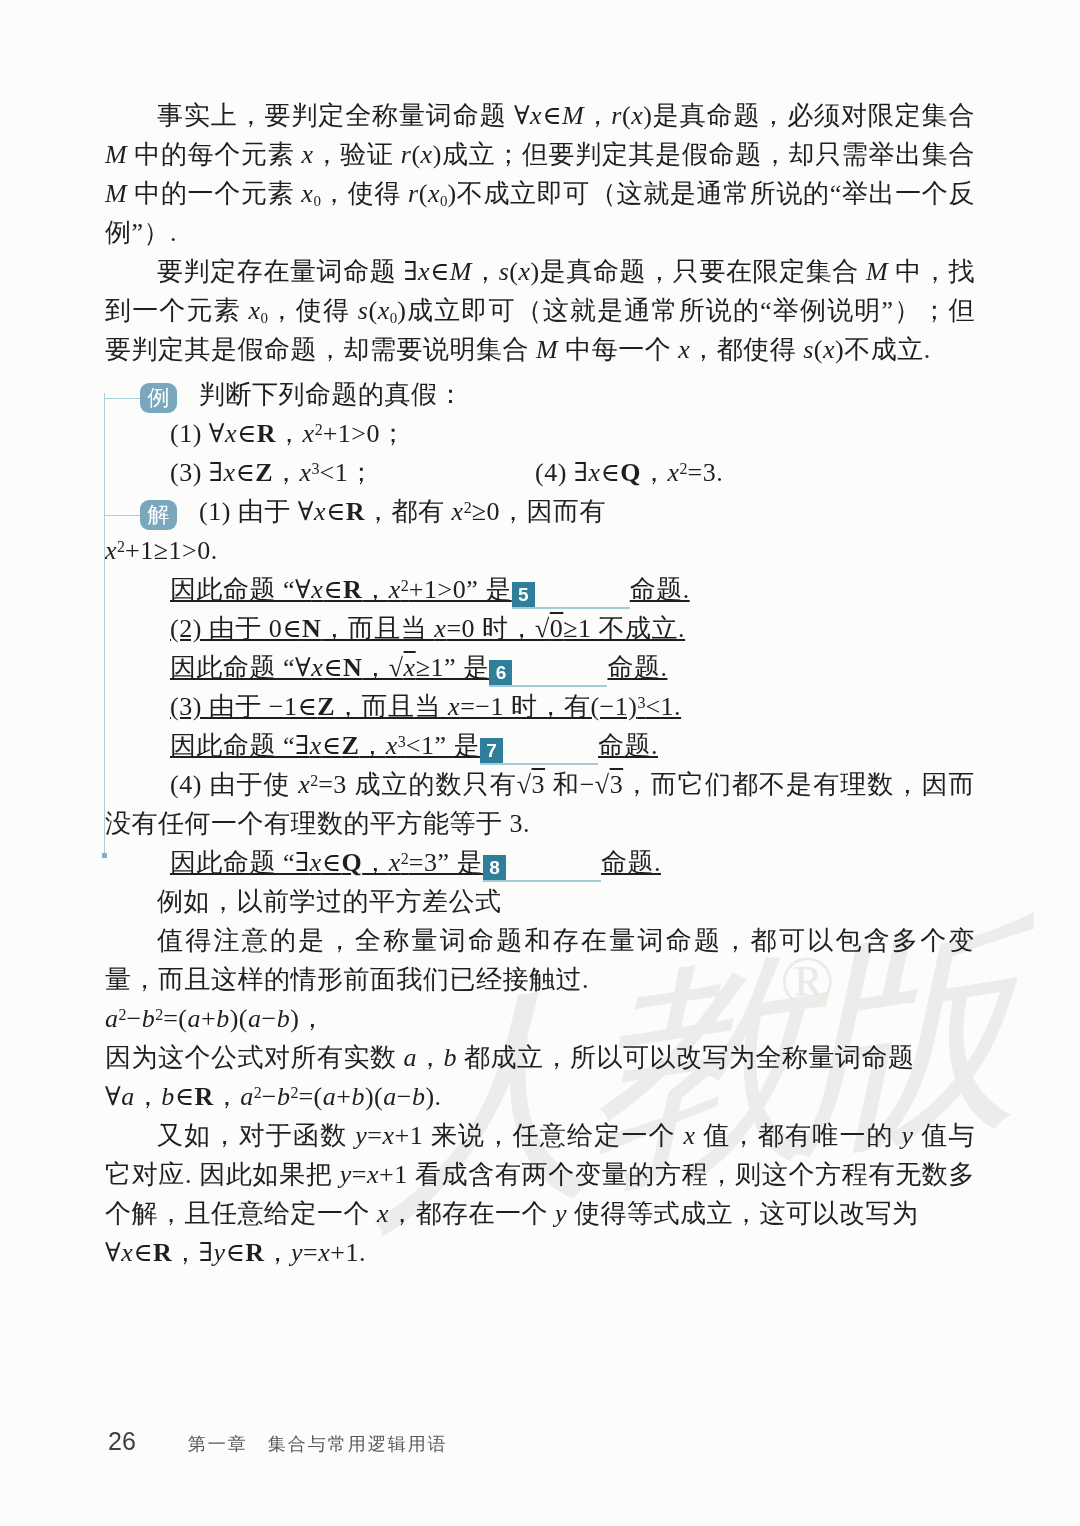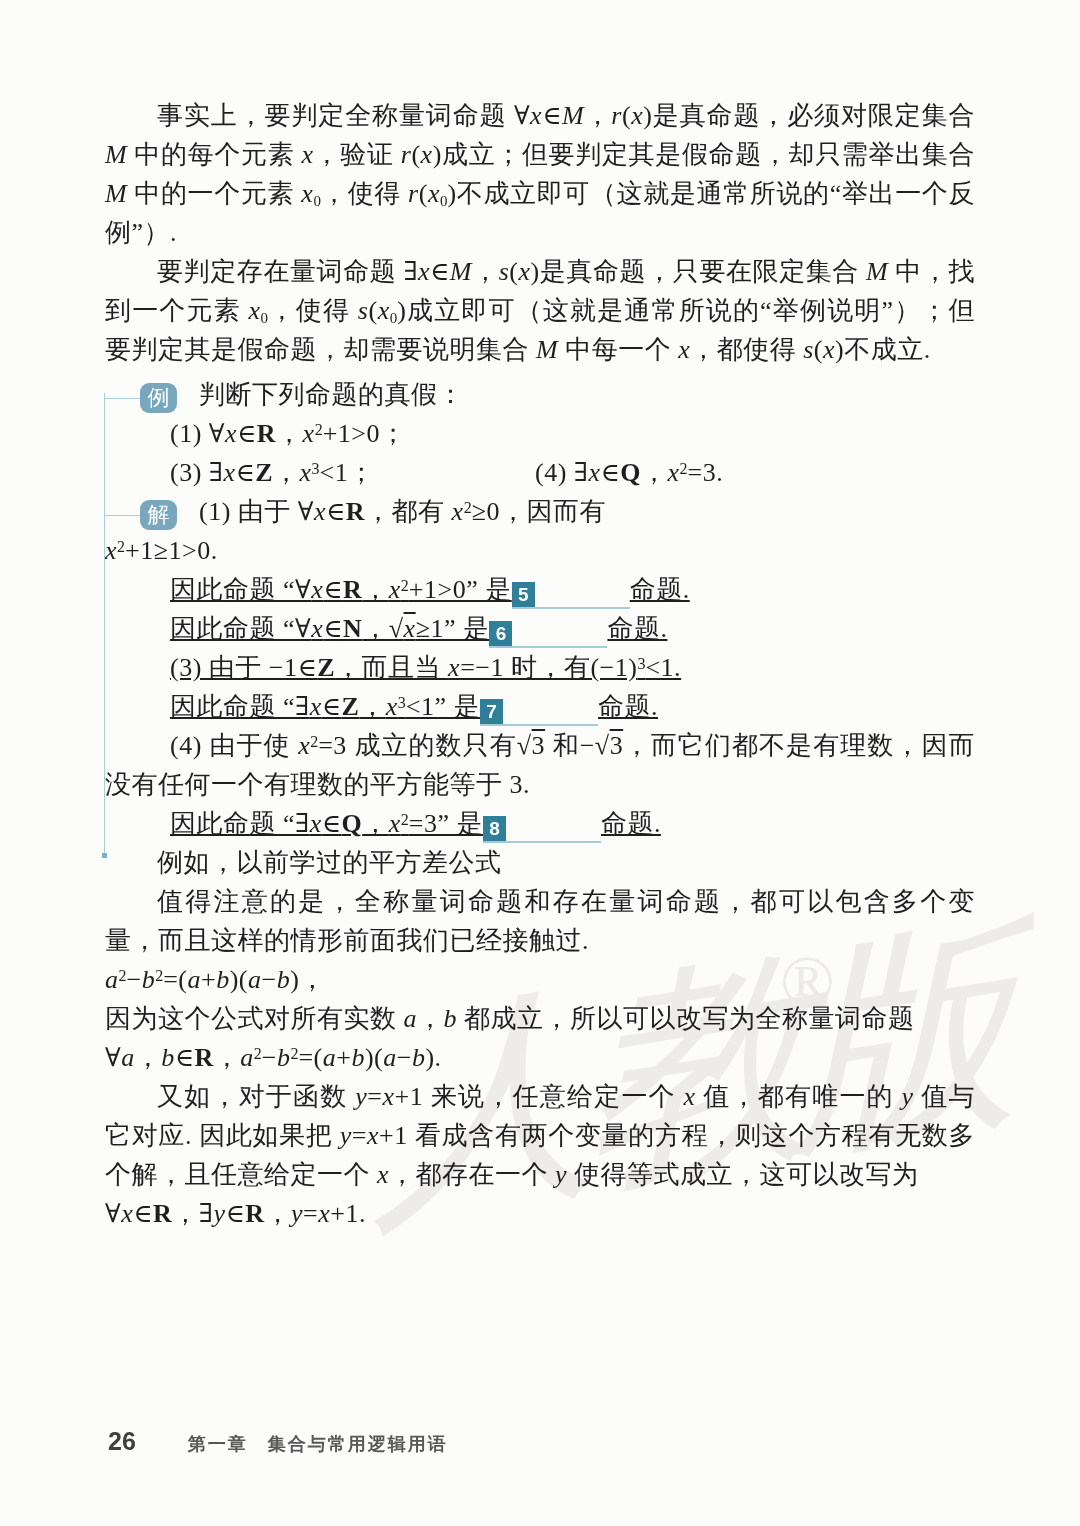--- a/index.html
+++ b/index.html
@@ -67,21 +67,21 @@
     vertical-align:baseline;line-height:26px;
   }
   .numbox{
     display:inline-block;width:23px;height:25px;line-height:25px;
     background:#2f7e9a;color:#ffffff;text-align:center;
     font-family:"Liberation Sans","DejaVu Sans",sans-serif;
     font-size:19px;font-weight:bold;vertical-align:-3px;letter-spacing:0;
   }
   .footer{
     position:absolute;left:108px;top:1427px;z-index:1;
-    color:#4d4d4d;display:flex;align-items:baseline;font-weight:bold;
+    color:#4d4d4d;display:flex;align-items:baseline;
   }
   .pagenum{
     font-family:"Liberation Sans","DejaVu Sans",sans-serif;
     font-size:25px;color:#3f3f3f;
   }
   .chapter{
     margin-left:52px;font-size:18px;letter-spacing:2px;color:#585858;
   }
 </style>
 </head>
@@ -119,20 +119,21 @@
       <div class="line sol-head">
         <span class="badge">解</span><span>(1) 由于 ∀<i>x</i>∈<b>R</b>，都有 <i>x</i><sup>2</sup>≥0，因而有</span>
       </div>
 
       <div class="line formula"><i>x</i><sup>2</sup>+1≥1&gt;0.</div>
 
       <div class="line pad">
         <span>因此命题 “∀<i>x</i>∈<b>R</b>，<i>x</i><sup>2</sup>+1&gt;0” 是</span><span class="blank"><span class="numbox">5</span></span><span>命题.</span>
       </div>
 
+      <div class="line pad">(2) 由于 0∈<b>N</b>，而且当 <i>x</i>=0 时，√<span class="v">0</span>≥1 不成立.</div>
 
       <div class="line pad">
         <span>因此命题 “∀<i>x</i>∈<b>N</b>，√<span class="v"><i>x</i></span>≥1” 是</span><span class="blank"><span class="numbox">6</span></span><span>命题.</span>
       </div>
 
       <div class="line pad">(3) 由于 −1∈<b>Z</b>，而且当 <i>x</i>=−1 时，有(−1)<sup>3</sup>&lt;1.</div>
 
       <div class="line pad">
         <span>因此命题 “∃<i>x</i>∈<b>Z</b>，<i>x</i><sup>3</sup>&lt;1” 是</span><span class="blank"><span class="numbox">7</span></span><span>命题.</span>
       </div>

